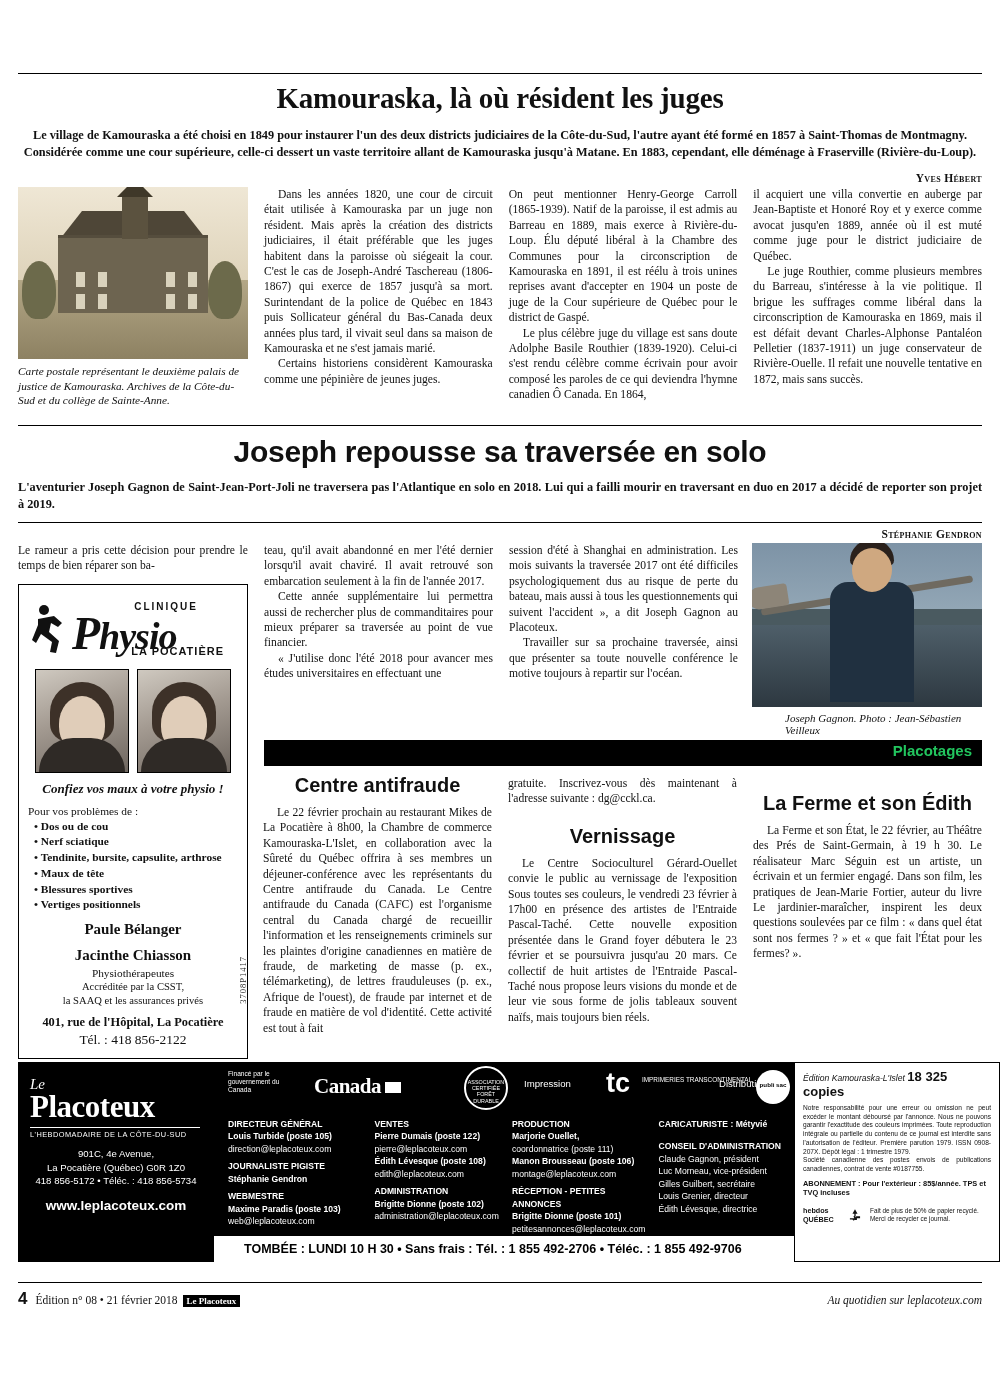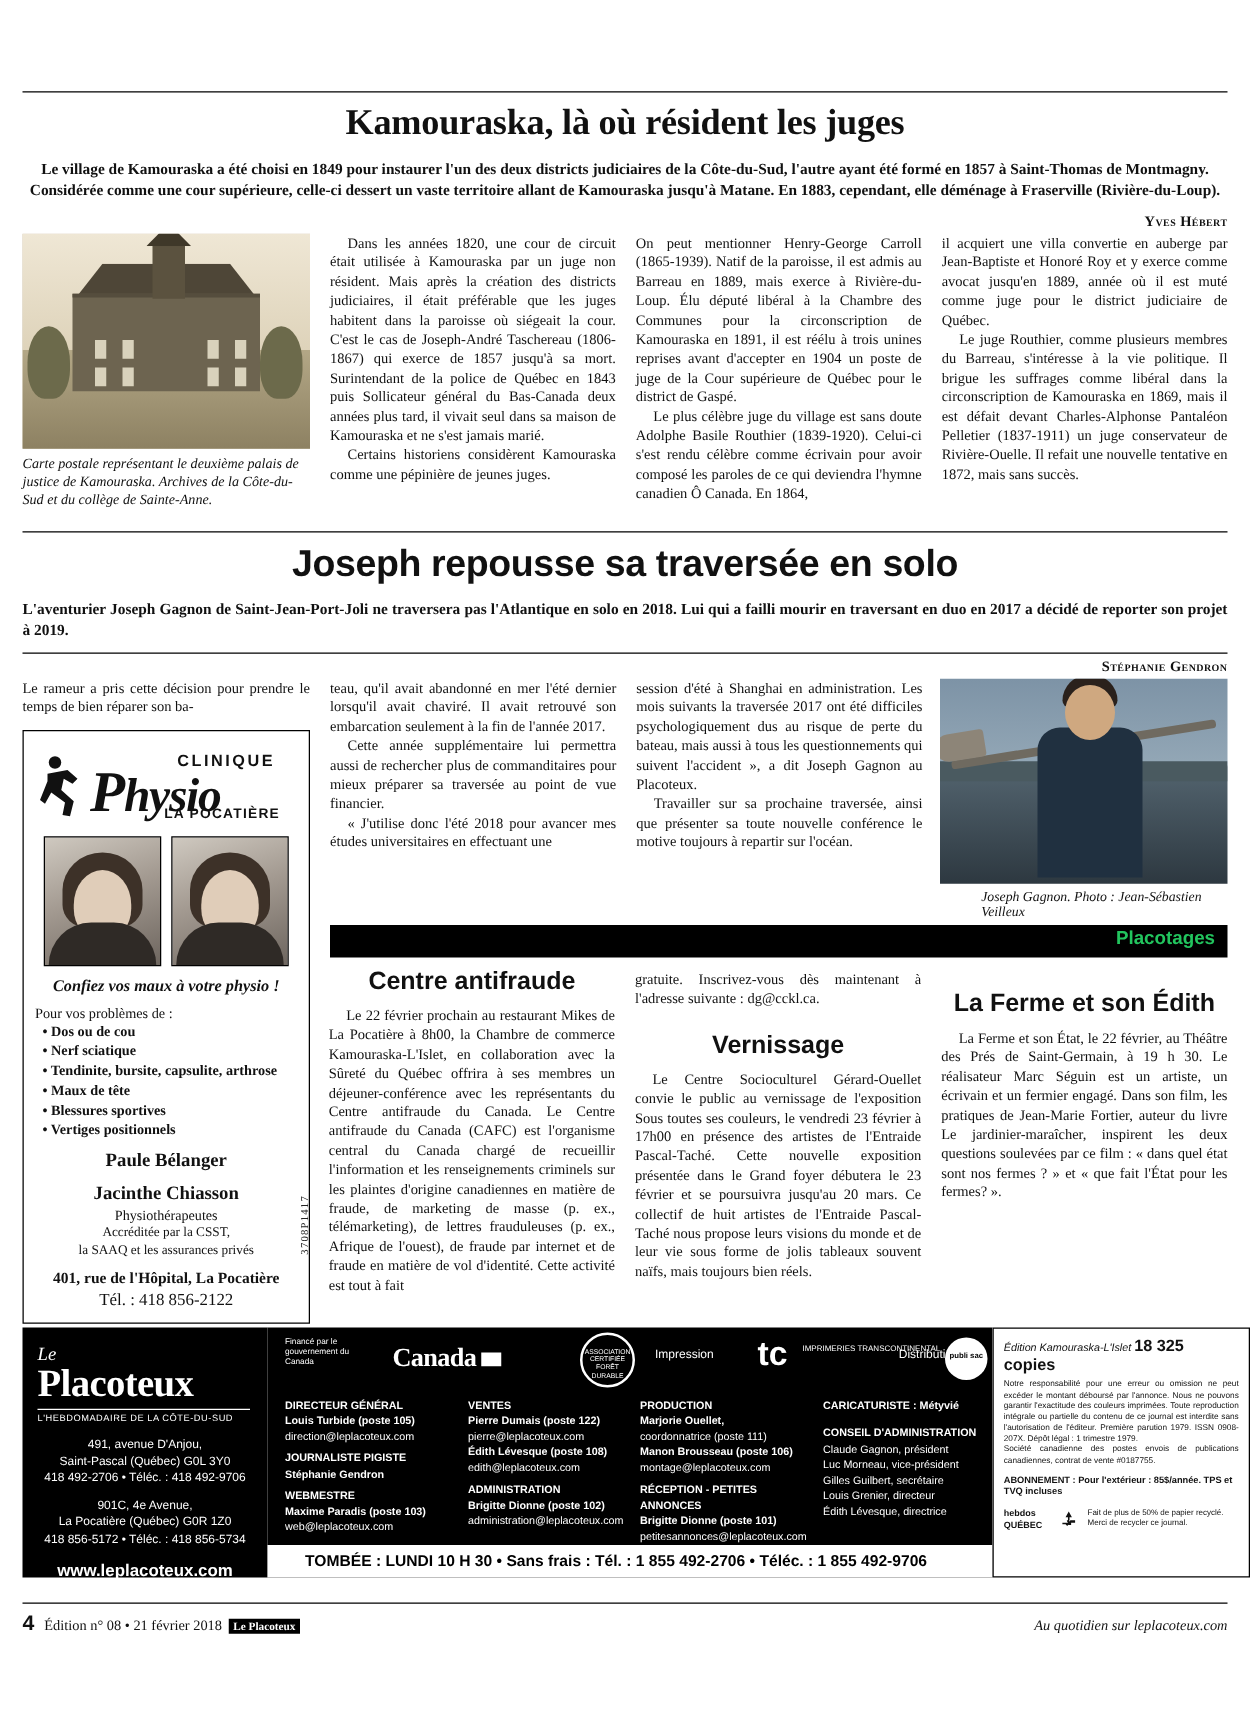--- a/index.html
+++ b/index.html
@@ -109,22 +109,22 @@
     margin:0 0 8px 0;
   }
 
   
   .ad-physio {
     width:230px; border:1px solid #000; padding:8px 9px 10px 9px; position:relative;
     background:#fff;
   }
   .physio-logo { height:66px; position:relative; margin:4px 0 6px 0; }
   .physio-logo .clinique {
-    position:absolute; right:18px; top:4px; font-family:"Liberation Sans", sans-serif;
-    font-size:13px; letter-spacing:2px; font-weight:bold; color:#111;
+    position:absolute; right:40px; top:4px; font-family:"Liberation Sans", sans-serif;
+    font-size:10px; letter-spacing:2px; font-weight:bold; color:#111;
   }
   .physio-logo .word {
     position:absolute; left:44px; top:10px; font-family:"Liberation Serif", serif;
     font-size:38px; font-style:italic; font-weight:bold; letter-spacing:-1px;
   }
   .physio-logo .word .P { font-size:46px; }
   .physio-logo .lapoc {
     position:absolute; right:14px; top:48px; font-family:"Liberation Sans", sans-serif;
     font-size:11px; font-weight:bold; letter-spacing:1px;
   }
@@ -468,23 +468,20 @@
     </div>
   </div>
 
   <div id="masthead">
     <div class="mh-left">
       <div class="mh-logo">
         <div class="le">Le</div>
         <div class="pl">Placoteux</div>
         <div class="tag">L'HEBDOMADAIRE DE LA CÔTE-DU-SUD</div>
       </div>
-      <div class="mh-addr" style="white-space:pre-line;">491, avenue D'Anjou,
-Saint-Pascal (Québec) G0L 3Y0
-418 492-2706  •  Téléc. : 418 492-9706</div>
       <div class="mh-addr" style="white-space:pre-line;margin-top:8px;">901C, 4e Avenue,
 La Pocatière (Québec) G0R 1Z0
 418 856-5172  •  Téléc. : 418 856-5734</div>
       <div class="mh-web">www.leplacoteux.com</div>
     </div>
 
     <div class="mh-mid">
       <div class="mh-partners">
         <div class="pf">Financé par le gouvernement du Canada</div>
         <div class="canada"><span>Canada</span><span class="flag"></span></div>

